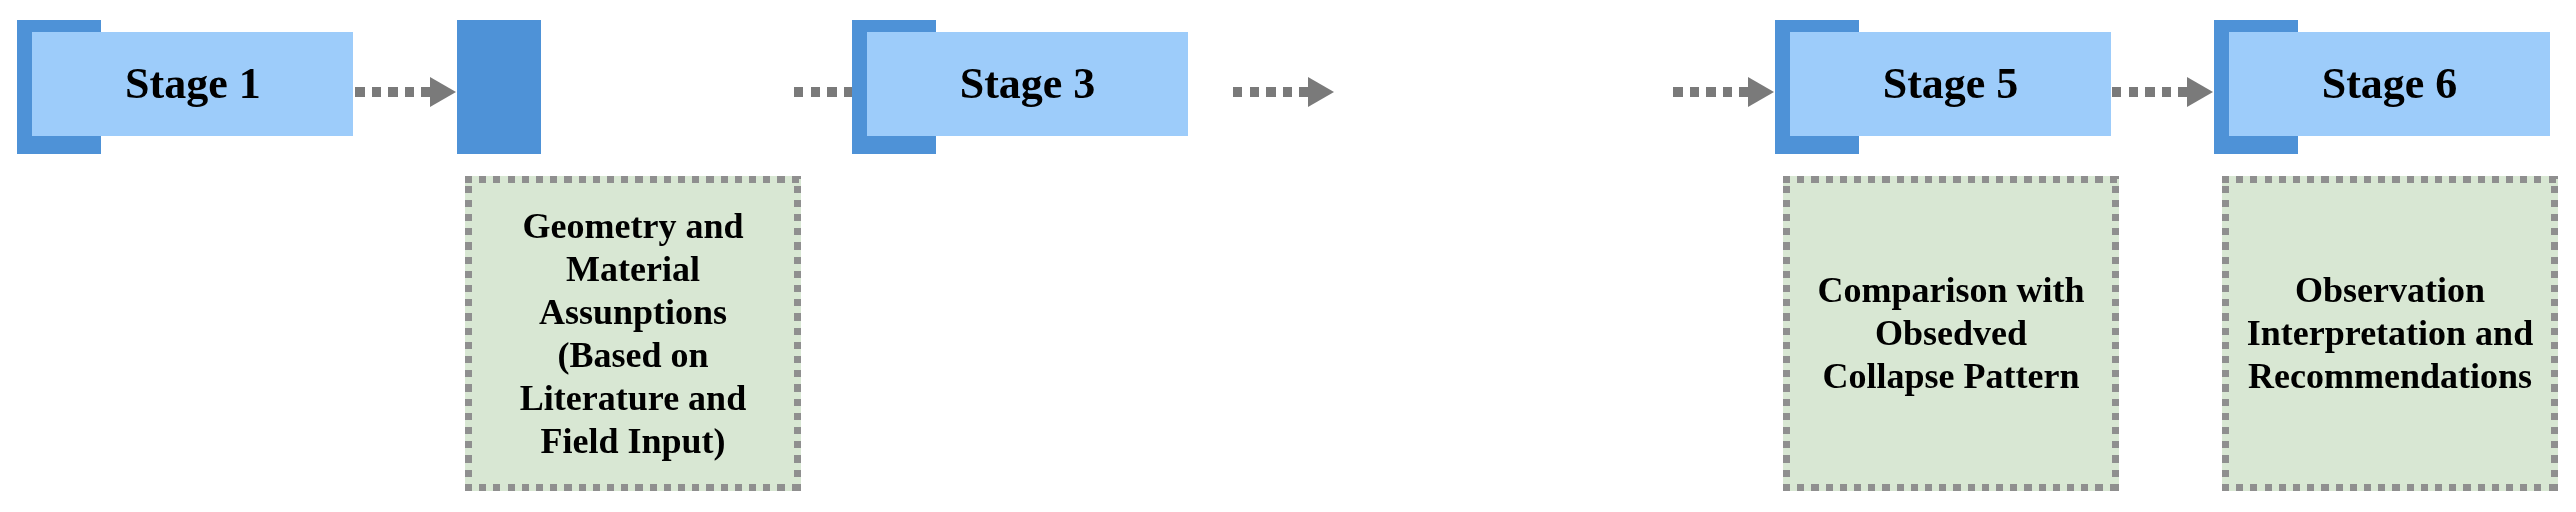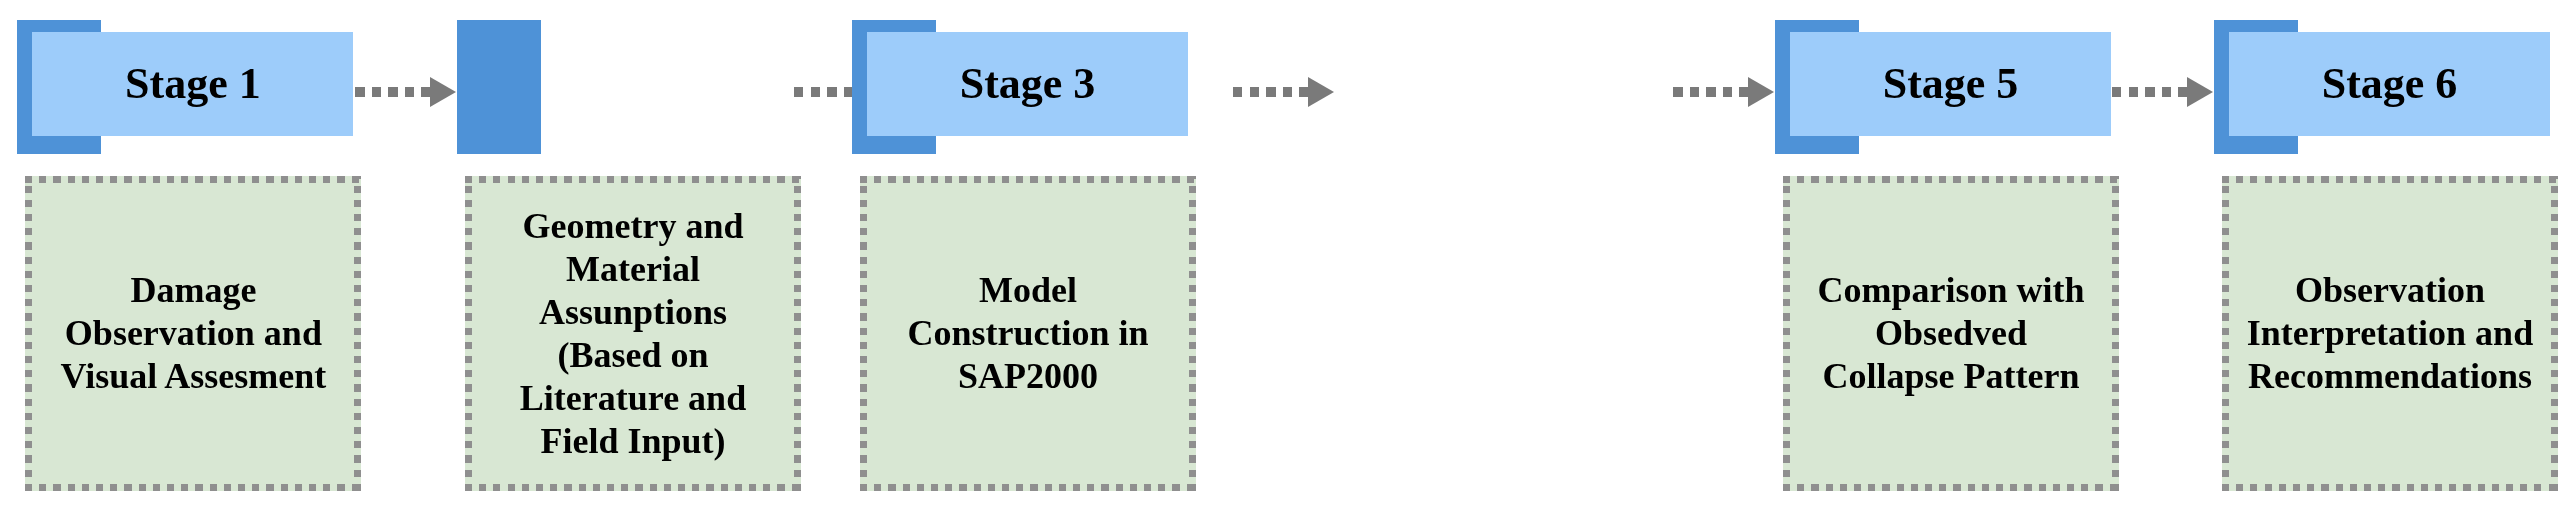--- a/index.html
+++ b/index.html
@@ -65,25 +65,20 @@
 </head>
 <body>
 
 <div id="canvas" style="--tab-dark: #4e92d7; --header-light: #9dccfa; --panel-fill: #d8e7d3; --panel-border: #8f8f8f; --arrow: #7a7a7a; --text: #000000;">
 
   <div class="stage s0">
     <div class="tab"></div>
     <div class="header">
       <span class="stage-label">Stage 1</span>
     </div>
-    <div class="panel">
-      <span class="panel-text">Damage
-Observation and
-Visual Assesment</span>
-    </div>
   </div>
 
   <div class="arrow a0">
     <div class="arrow-dashes"></div>
     <div class="arrow-head"></div>
   </div>
 
   <div class="stage s1">
     <div class="tab"></div>
     <div class="panel">
@@ -98,25 +93,20 @@
 
   <div class="arrow a1">
     <div class="arrow-dashes"></div>
     <div class="arrow-head"></div>
   </div>
 
   <div class="stage s2">
     <div class="tab"></div>
     <div class="header">
       <span class="stage-label">Stage 3</span>
-    </div>
-    <div class="panel">
-      <span class="panel-text">Model
-Construction in
-SAP2000</span>
     </div>
   </div>
 
   <div class="arrow a2">
     <div class="arrow-dashes"></div>
     <div class="arrow-head"></div>
   </div>
 
 
   <div class="arrow a3">

